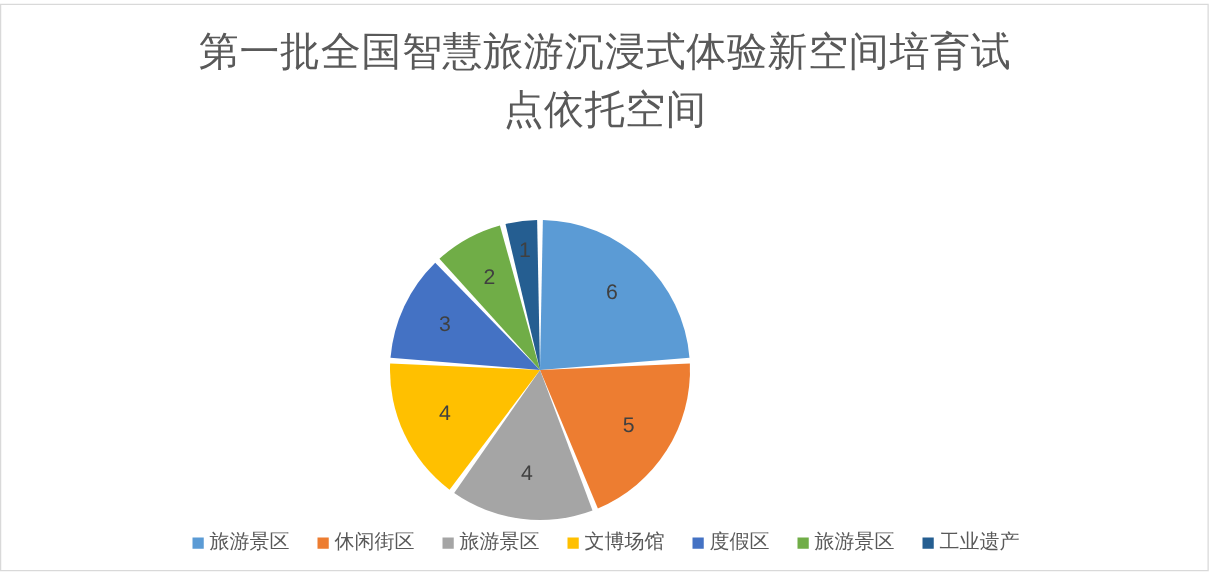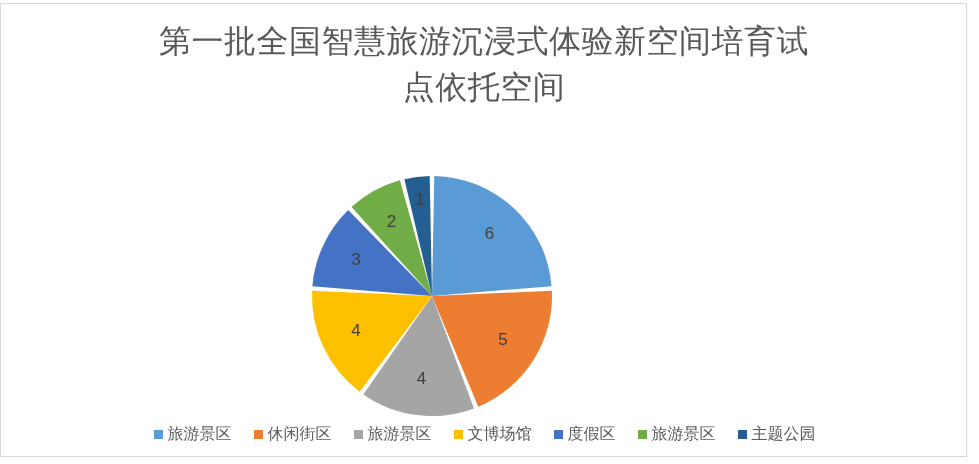--- a/index.html
+++ b/index.html
@@ -135,17 +135,17 @@
       <div class="legend-item">
         <span class="legend-swatch" style="background: rgb(68, 114, 196);"></span>
         <span class="legend-label">度假区</span>
       </div>
       <div class="legend-item">
         <span class="legend-swatch" style="background: rgb(112, 173, 71);"></span>
         <span class="legend-label">旅游景区</span>
       </div>
       <div class="legend-item">
         <span class="legend-swatch" style="background: rgb(37, 94, 145);"></span>
-        <span class="legend-label">主题公园</span>
+        <span class="legend-label">工业遗产</span>
       </div>
     </div>
 
 </div>
 
 </body></html>

